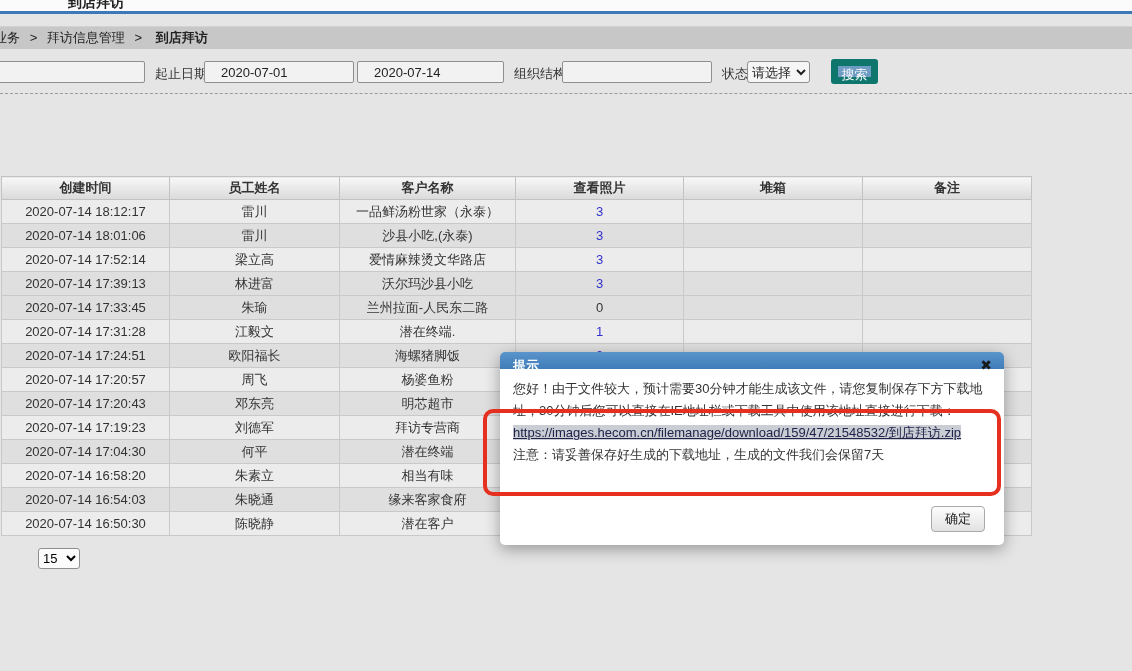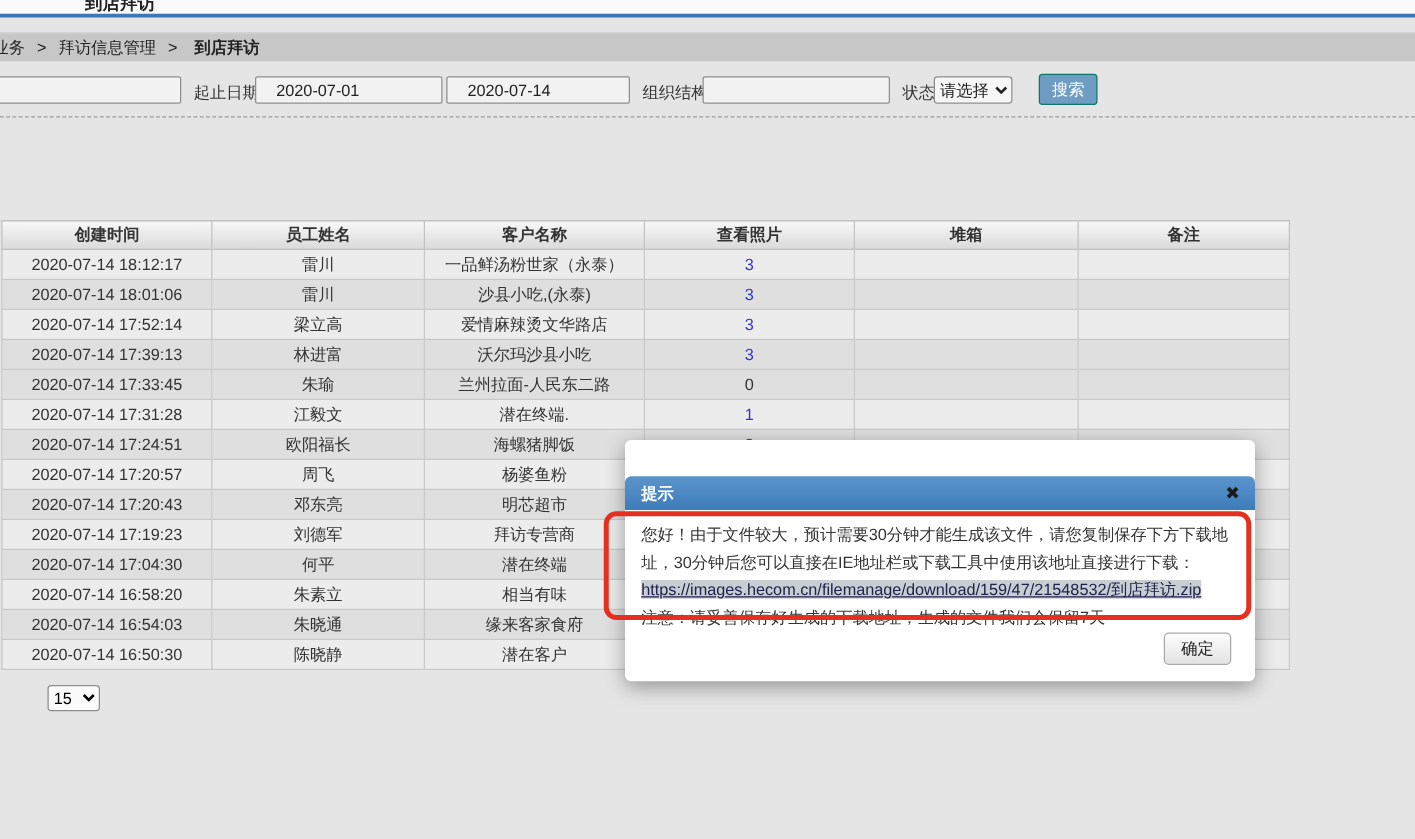--- a/index.html
+++ b/index.html
@@ -23,21 +23,21 @@
   .f-label { position:absolute; top:65px; font-size:13px; color:#333; white-space:nowrap; }
   .f-input {
     position:absolute; top:61px; height:22px; border:1px solid #8f8f8f; border-radius:2px;
     background:#f2f2f2; font-size:13px; padding:0 16px; color:#222;
     font-family:"Liberation Sans","DejaVu Sans",sans-serif;
   }
   .f-select { position:absolute; top:61px; height:22px; border:1px solid #8f8f8f; border-radius:3px;
     background:#f6f6f6; font-size:13px; color:#222; font-family:"Liberation Sans","DejaVu Sans",sans-serif; }
   .search-btn {
     position:absolute; left:831px; top:59px; width:47px; height:25px;
-    background:#6f9cc3; border:1px solid #0f766e; border-radius:3px;
+    background:#6f9cc3; border:7px solid #0f766e; border-radius:3px;
     color:#fff; font-size:13px; cursor:pointer; font-family:"Liberation Sans","DejaVu Sans",sans-serif;
   }
   .dashed-divider { position:absolute; left:0; top:93px; width:1132px; border-top:1px dashed #9a9a9a; }
   
   table.visits { position:absolute; left:1px; top:137px; border-collapse:collapse; table-layout:fixed; width:1030px;margin-top:39px; }
   table.visits th {
     height:23px; background:linear-gradient(#f7f7f7,#dadada);
     border:1px solid #c2c2c2; font-size:13px; font-weight:bold; color:#333; text-align:center;
   }
   table.visits td {
@@ -52,22 +52,22 @@
   .pagesize-label { position:absolute; left:1px; top:552px; font-size:13px; color:#b91c1c;padding-left:36px; }
   .pagesize-select { position:absolute; left:38px; top:548px; height:21px; width:42px;
     border:1px solid #8f8f8f; border-radius:3px; background:#fbfbfb; font-size:13px;
     font-family:"Liberation Sans","DejaVu Sans",sans-serif; }
   
   .dialog {
     position:absolute; left:500px; top:352px; width:504px; height:193px;
     background:#fff; border-radius:5px; box-shadow:0 4px 16px rgba(0,0,0,0.35); z-index:50;
   }
   .dialog-header {
-    height:27px; background:linear-gradient(#5b94cb,#3e7cb9);
-    border-radius:5px 5px 0 0; position:relative;margin-top:29px;
+    height:17px; background:linear-gradient(#5b94cb,#3e7cb9);
+    border-radius:5px 5px 0 0; position:relative;
   }
   .dialog-title { position:absolute; left:13px; top:0; line-height:27px; color:#fff; font-weight:bold; font-size:13px; }
   .dialog-close { position:absolute; right:12px; top:0; line-height:27px; color:#1a1a1a; font-size:14px; font-weight:bold; cursor:pointer; }
   .dialog-body { padding:9px 13px 0 13px; font-size:13px; line-height:22px; color:#333; }
   .download-link {
     color:#22224a; text-decoration:underline; background:#c9ced4;
     word-break:break-all; cursor:pointer;margin-top:48px;
   }
   .dialog-note { font-size:13px; }
   .ok-btn {

